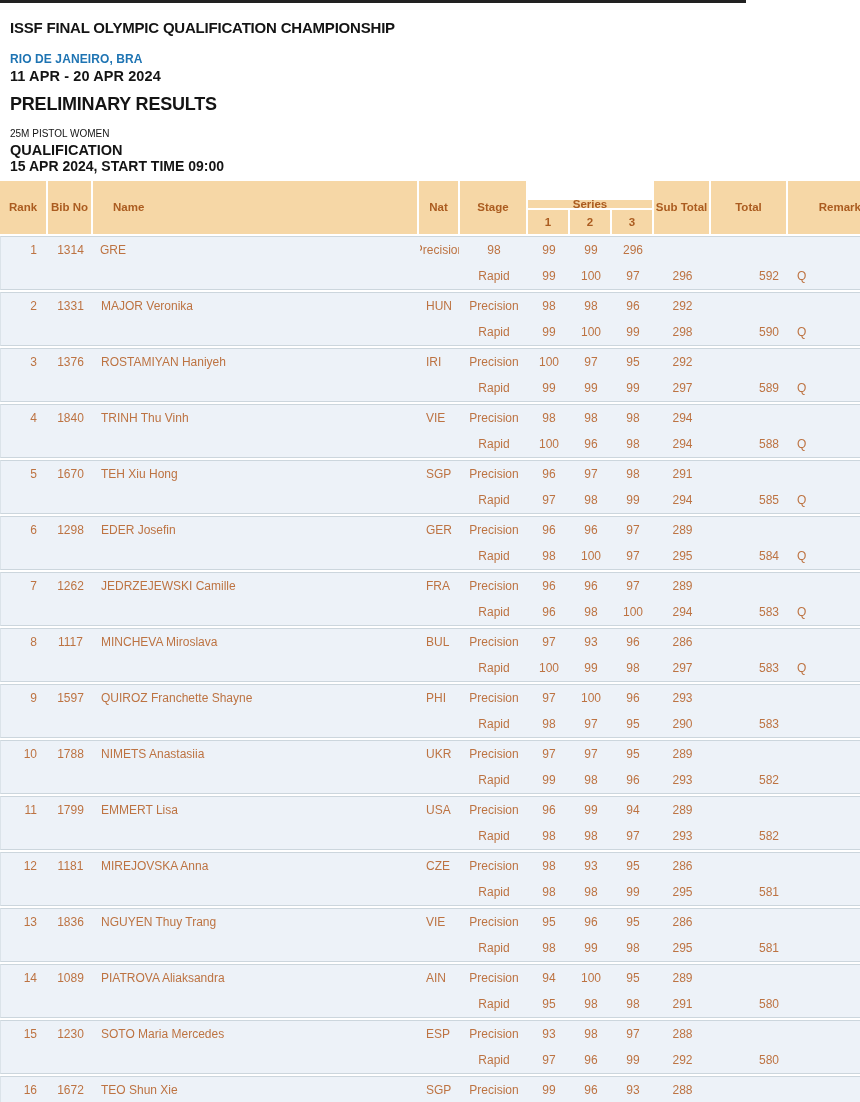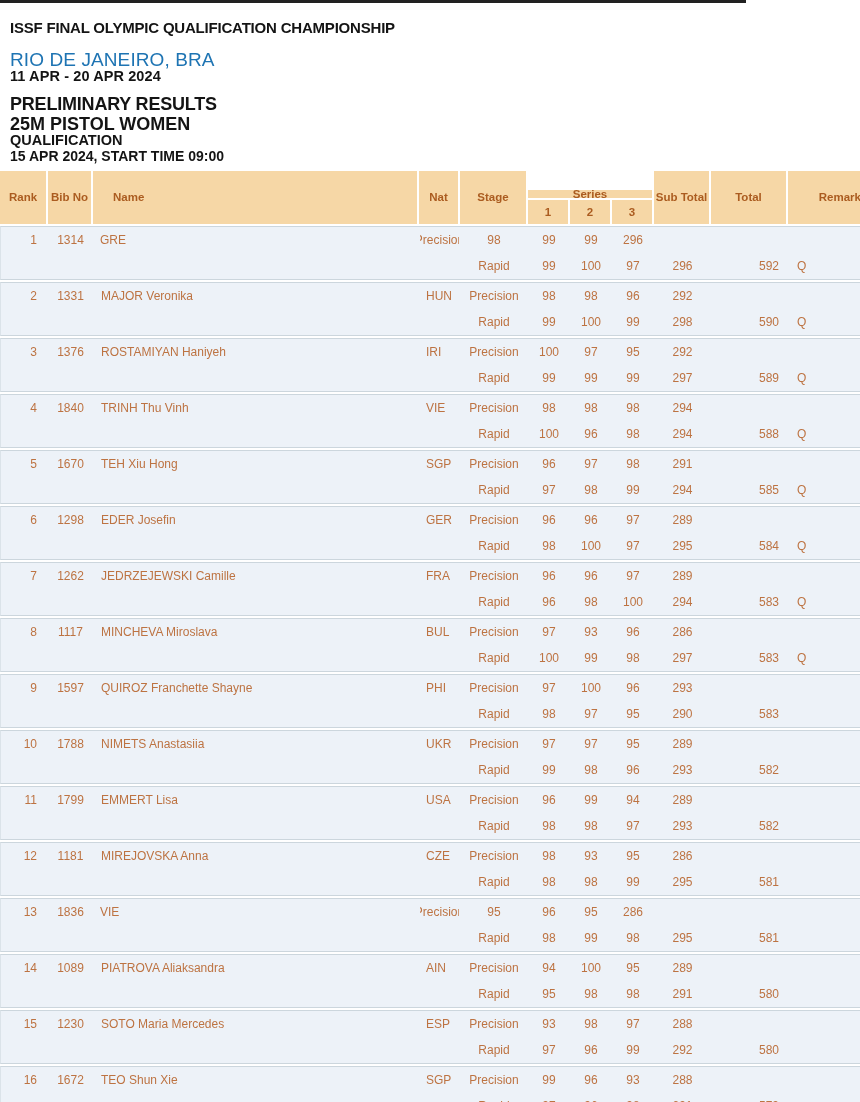--- a/index.html
+++ b/index.html
@@ -6,24 +6,24 @@
   html,body { background:#ffffff; }
   body { font-family:"Liberation Sans","DejaVu Sans",sans-serif; }
   .page { position:relative; width:860px; height:1102px; overflow:hidden; background:#fff; }
 
   
   .topbar { width:746px; height:3px; background:#212121; }
 
   
   .titles { padding:16px 10px 0 10px; color:#141414; }
   .champ-title { font-size:15px; font-weight:800; letter-spacing:-0.2px; line-height:18px; }
-  .location { margin-top:14px; font-size:19px; font-weight:400; color:#1e74b3; line-height:17px; letter-spacing:0.1px; }
+  .location { margin-top:14px; font-size:12px; font-weight:700; color:#1e74b3; line-height:17px; letter-spacing:0.1px; }
   .daterange { font-size:14.5px; font-weight:800; line-height:17px; letter-spacing:0.1px; }
   .report-title { margin-top:9px; font-size:18px; font-weight:800; line-height:20px; letter-spacing:-0.2px; }
-  .event-line { margin-top:2px; font-size:18px; font-weight:700; line-height:16px; }
+  .event-line { margin-top:12px; font-size:10px; font-weight:400; line-height:16px; }
   .phase-line { font-size:14.5px; font-weight:800; line-height:16px; }
   .session-line { margin-top:2px; font-size:14px; font-weight:700; line-height:12px; }
 
   
   .table-wrap { margin-top:9px; width:860px; overflow:hidden; }
   .cols {
     display:grid;
     grid-template-columns:46px 43px 324px 39px 66px 40px 40px 40px 55px 75px 110px;
     column-gap:2px;
     width:898px;
@@ -438,20 +438,21 @@
       <div class="c c-sub">295</div>
       <div class="c c-total">581</div>
       <div class="c c-remark"></div>
     </div>
   </div>
 
   <div class="block">
     <div class="row cols">
       <div class="c c-rank">13</div>
       <div class="c c-bib">1836</div>
+      <div class="c c-name">NGUYEN Thuy Trang</div>
       <div class="c c-nat">VIE</div>
       <div class="c c-stage">Precision</div>
       <div class="c c-num">95</div>
       <div class="c c-num">96</div>
       <div class="c c-num">95</div>
       <div class="c c-sub">286</div>
       <div class="c c-total"></div>
       <div class="c c-remark"></div>
     </div>
     <div class="row cols">

